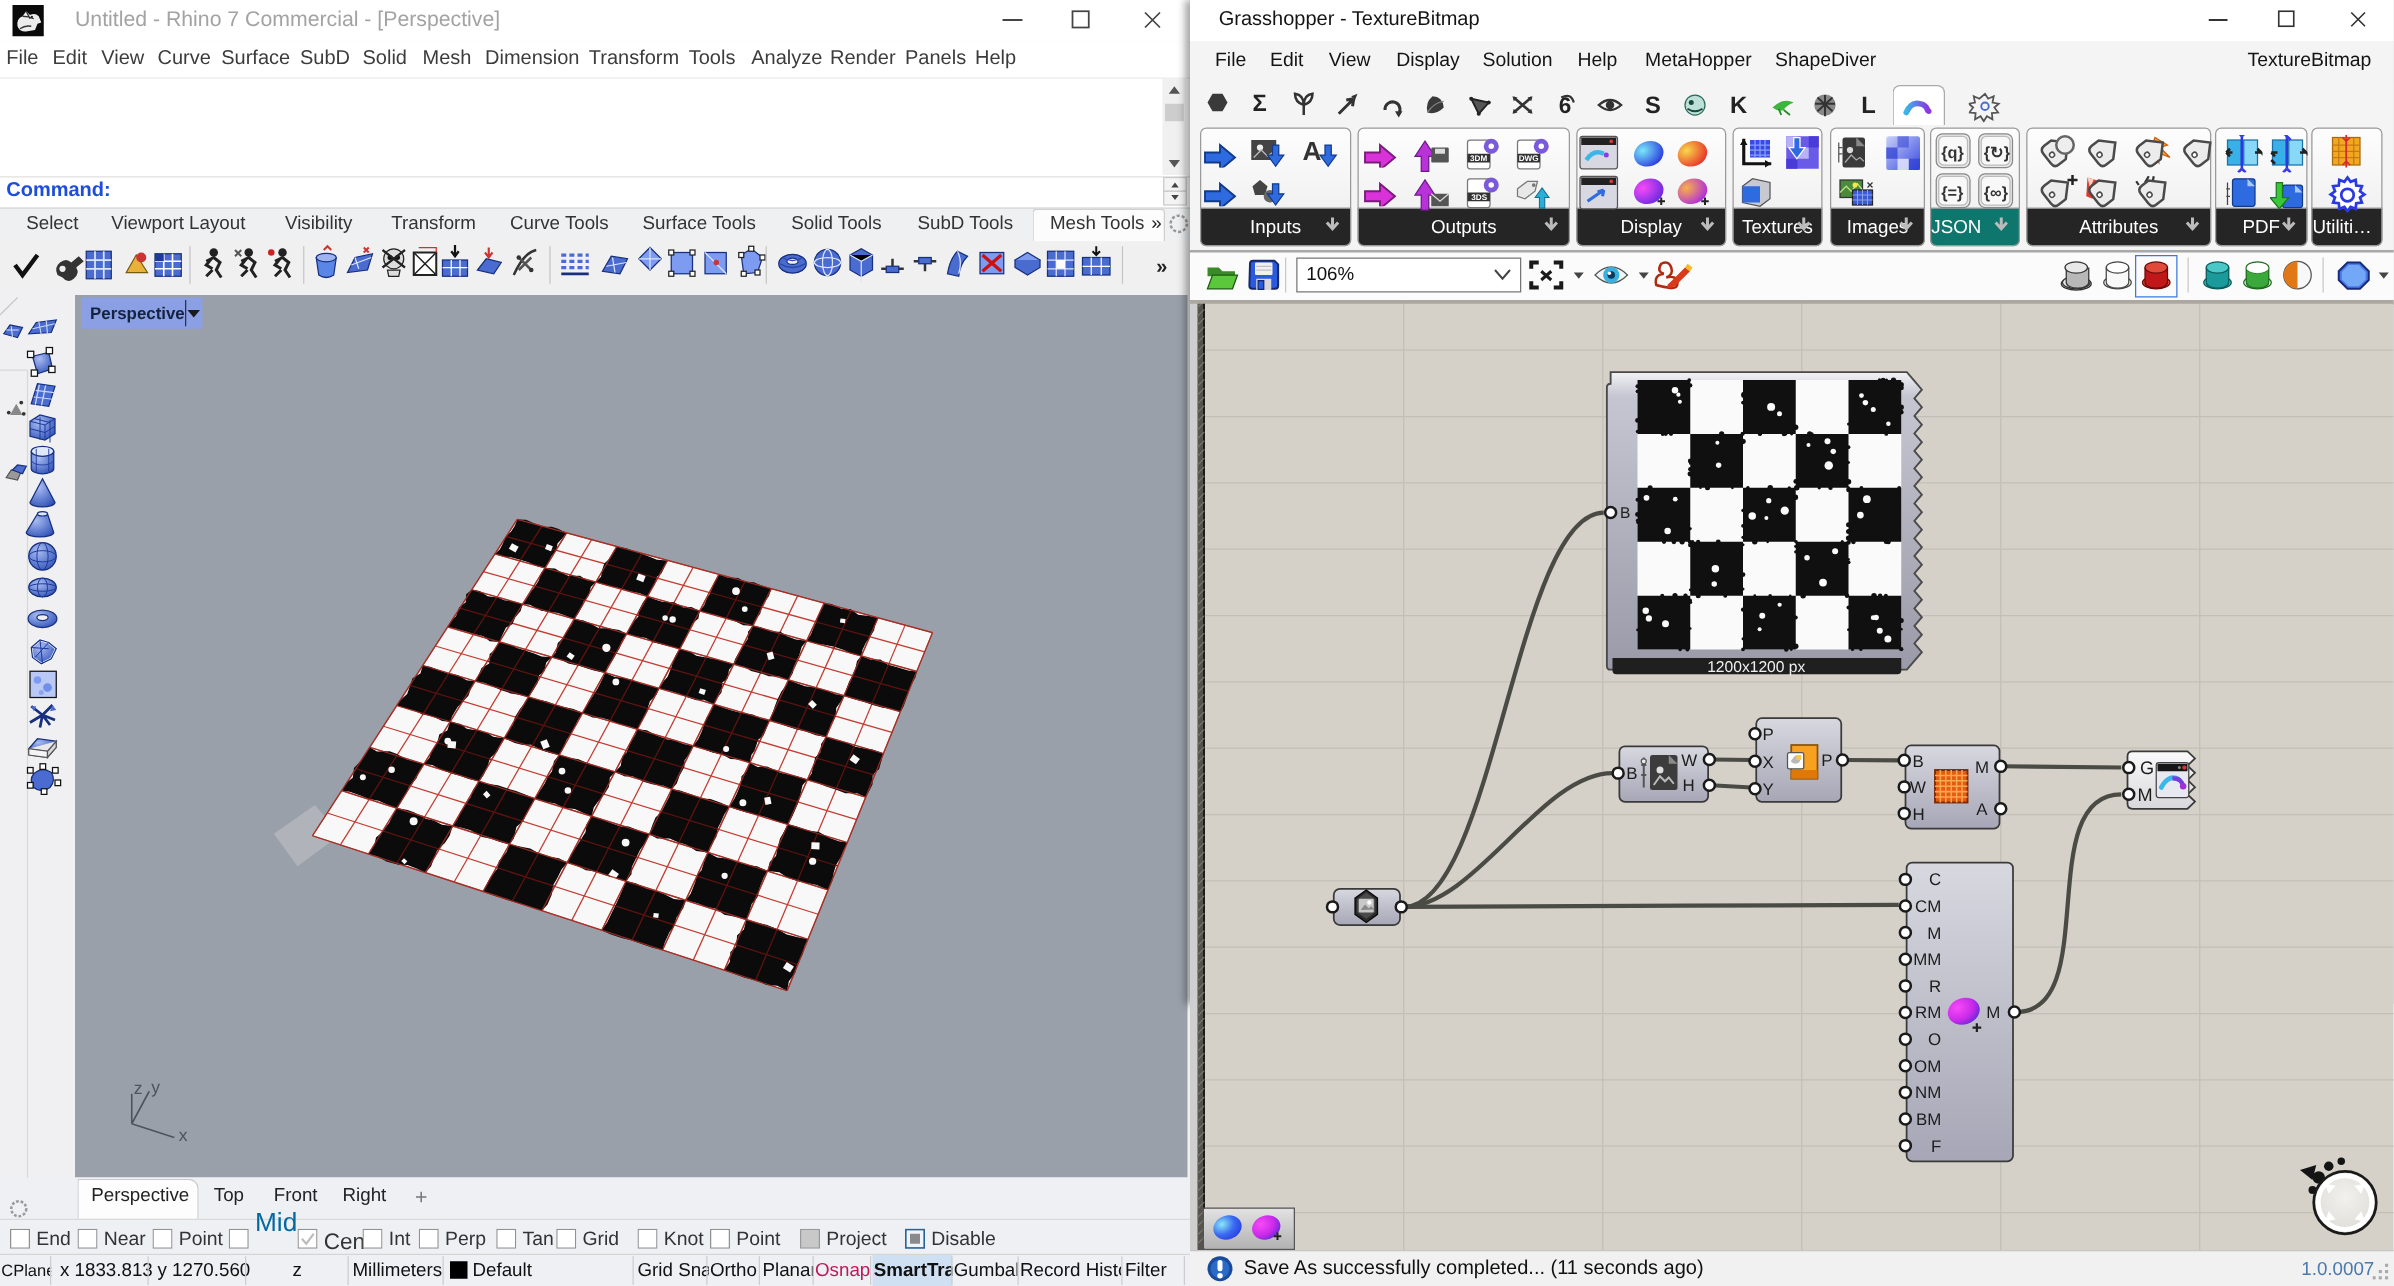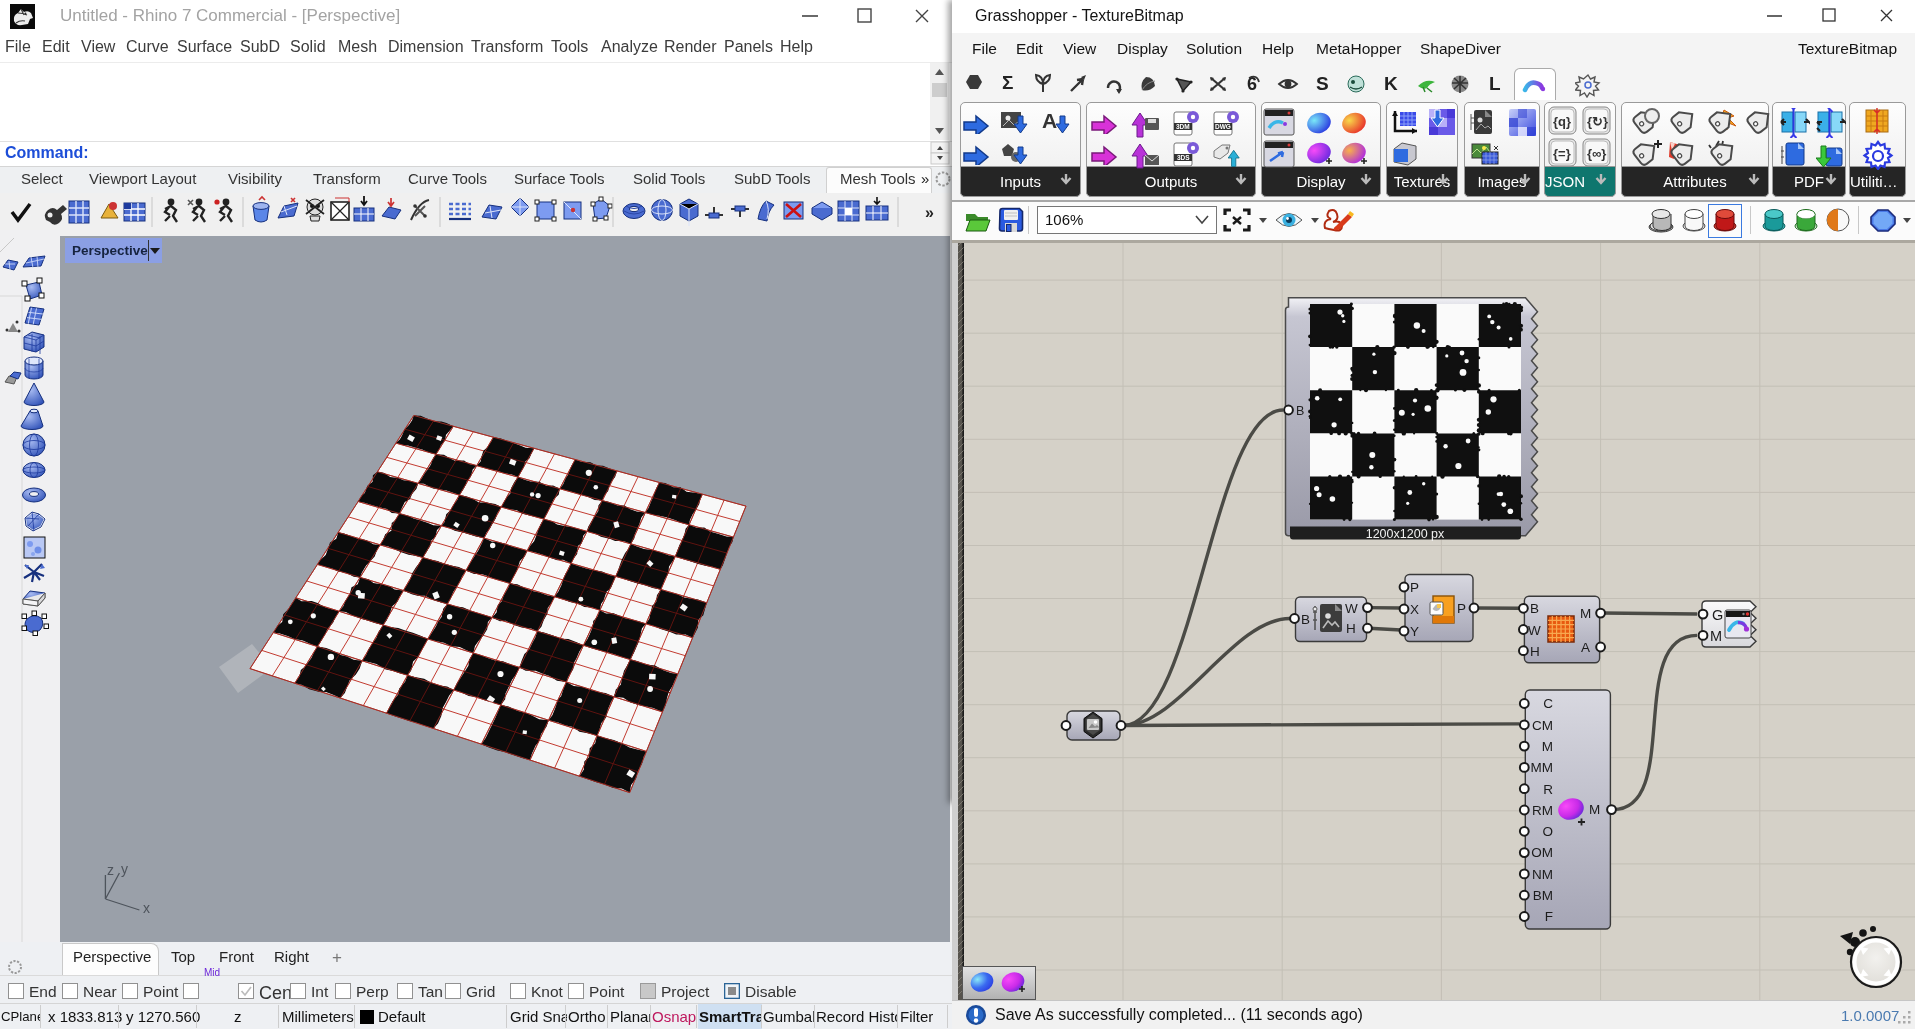--- a/index.html
+++ b/index.html
@@ -626,21 +626,21 @@
       <rect x="0.5" y="0.5" width="15" height="15" fill="#fff" stroke="#919191"></rect>
     </svg>
 <span class="abs" style="left:83px;top:983px;font-size:15.5px;color:#333">Near</span>
 <svg class="abs" style="left:122px;top:983px" width="16" height="16" viewBox="0 0 16 16">
       <rect x="0.5" y="0.5" width="15" height="15" fill="#fff" stroke="#919191"></rect>
     </svg>
 <span class="abs" style="left:143px;top:983px;font-size:15.5px;color:#333">Point</span>
 <svg class="abs" style="left:183px;top:983px" width="16" height="16" viewBox="0 0 16 16">
       <rect x="0.5" y="0.5" width="15" height="15" fill="#fff" stroke="#919191"></rect>
     </svg>
-<span class="abs" style="left:204px;top:967px;font-size:10px;color:#6d28d9">Mid</span>
+<span class="abs" style="left:204px;top:967px;font-size:21px;color:#0369a1">Mid</span>
 <svg class="abs" style="left:238px;top:983px" width="16" height="16" viewBox="0 0 16 16">
       <rect x="0.5" y="0.5" width="15" height="15" fill="#fff" stroke="#919191"></rect>
       <path d="M3.5 8 l3.5 4 l6 -8" stroke="#bcbcbc" stroke-width="1.7" fill="none"></path>
     </svg>
 <span class="abs" style="left:259px;top:983px;font-size:18px;color:#333">Cen</span>
 <svg class="abs" style="left:290px;top:983px" width="16" height="16" viewBox="0 0 16 16">
       <rect x="0.5" y="0.5" width="15" height="15" fill="#fff" stroke="#919191"></rect>
     </svg>
 <span class="abs" style="left:311px;top:983px;font-size:15.5px;color:#333">Int</span>
 <svg class="abs" style="left:335px;top:983px" width="16" height="16" viewBox="0 0 16 16">

